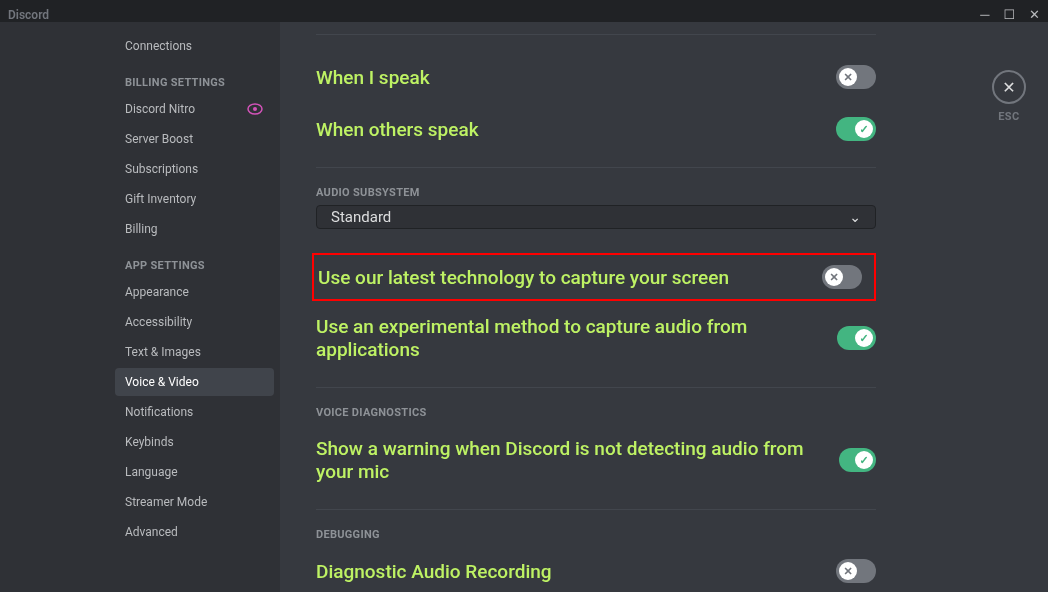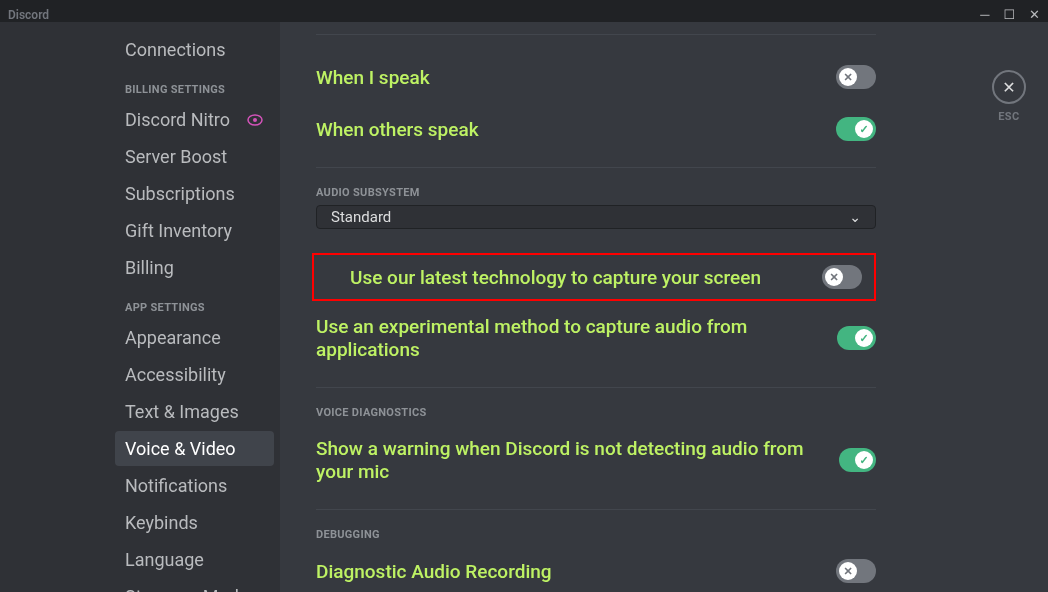--- a/index.html
+++ b/index.html
@@ -38,21 +38,21 @@
       background: #36393f;
     }
     .sidebar {
       width: 280px;
       background: #2f3136;
       padding: 10px 6px 0 115px;
       overflow: hidden;
     }
     .sidebar-item {
       color: #b9bbbe;
-      font-size: 18px;
+      font-size: 12px;
       padding: 7px 10px;
       border-radius: 4px;
       cursor: pointer;
       display: flex;
       align-items: center;
       justify-content: space-between;
       margin-bottom: 2px;
     }
     .sidebar-item.selected {
       background: #40444b;
@@ -289,21 +289,21 @@
 
       <div class="section-header">AUDIO SUBSYSTEM</div>
       <div class="select-box">
         <span class="select-value">Standard</span>
         <span class="chevron">⌄</span>
       </div>
 
       <div style="height:24px;"></div>
 
       <div class="highlight-box">
-        <div class="setting-row" style="padding:2px 0;margin-left:32px;">
+        <div class="setting-row" style="padding:2px 0;">
           <span class="setting-label" style="padding-left:4px;">Use our latest technology to capture your screen</span>
           <div class="toggle off" style="position:relative;">
             <div class="toggle-knob">
                 <span class="toggle-x">✕</span>
               </div>
           </div>
         </div>
       </div>
 
       <div class="setting-row">

